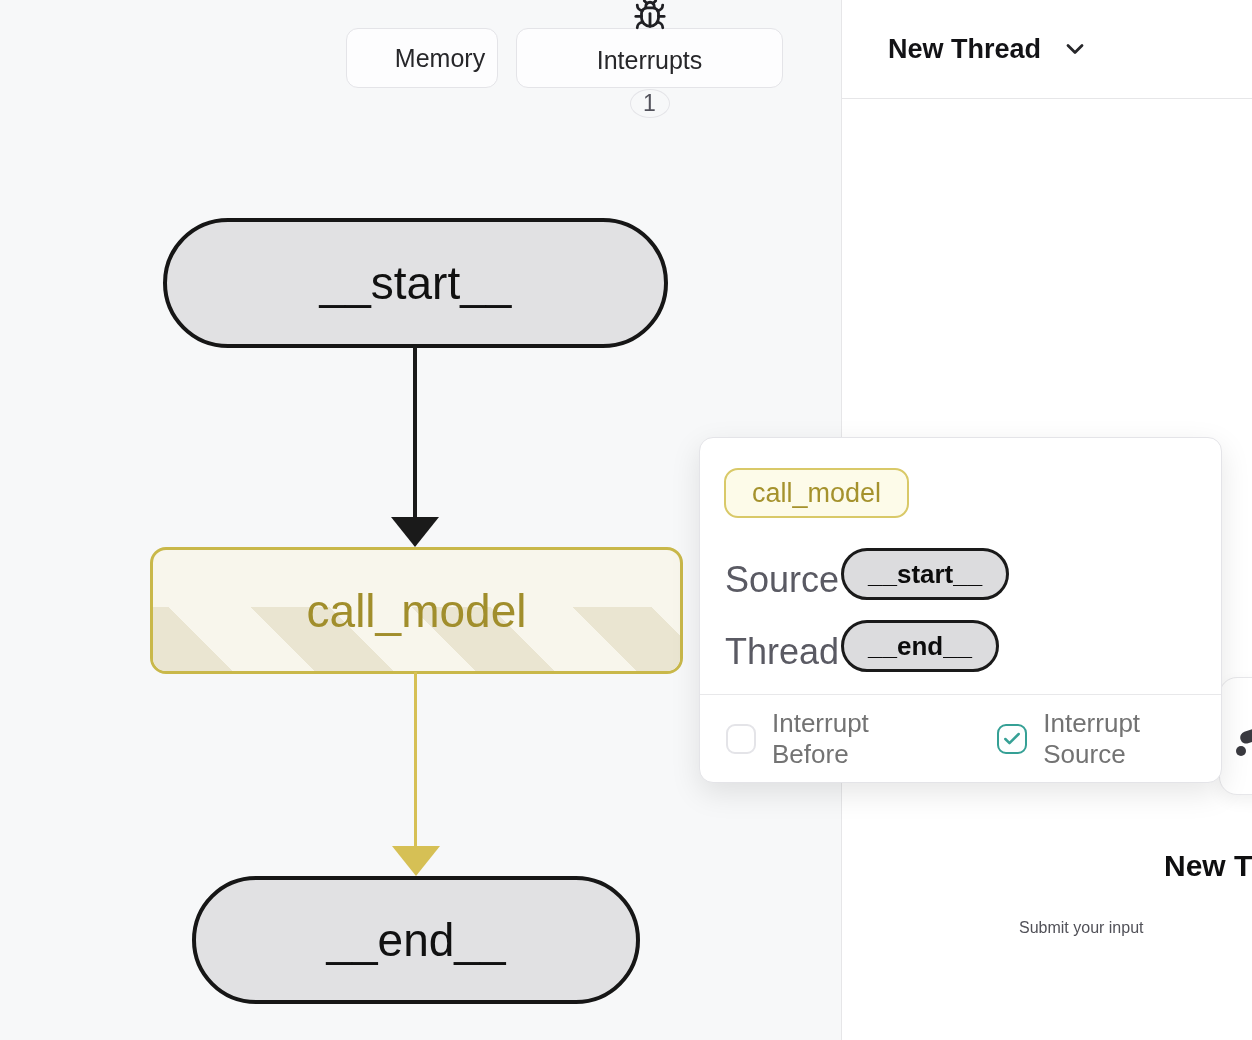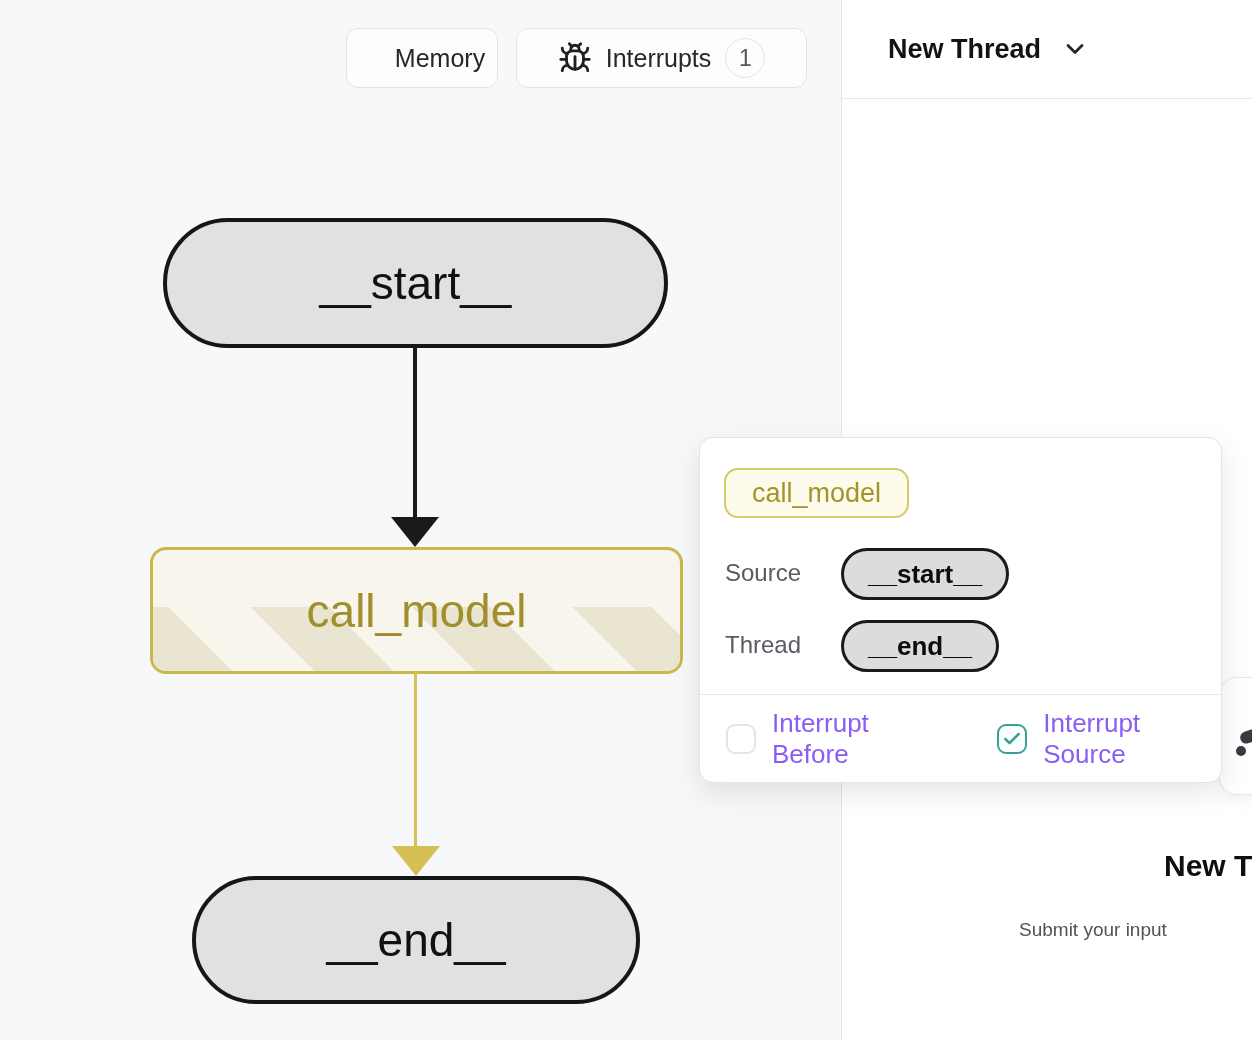--- a/index.html
+++ b/index.html
@@ -9,21 +9,21 @@
 
   
   .canvas { position:absolute; left:0; top:0; width:841px; height:1040px;
     background:#f7f8f9; }
 
   .toolbar-btn { position:absolute; top:28px; height:60px; display:flex;
     align-items:center; justify-content:center; gap:14px; background:#fdfdfe;
     border:1px solid #e4e4e8; border-radius:12px; color:#27272a;
     font-size:25px; cursor:pointer;padding-left:36px; }
   .btn-memory { left:346px; width:152px; }
-  .btn-interrupts { left:516px; width:291px; padding:0 18px; }
+  .btn-interrupts { left:516px; width:267px; padding:0 18px;flex-direction:column; }
   .count-badge { width:40px; height:40px; border-radius:50%;
     border:1px solid #e4e4e8; color:#52525b; font-size:23px; display:flex;
     align-items:center; justify-content:center; }
 
   
   .node-pill { position:absolute; display:flex; align-items:center;
     justify-content:center; background:#e1e1e3; border:4px solid #161616;
     border-radius:70px; color:#111; font-size:46px; }
   .node-start { left:163px; top:218px; width:505px; height:130px; }
   .node-end   { left:192px; top:876px; width:448px; height:128px; }
@@ -51,60 +51,60 @@
   .right-panel { position:absolute; left:841px; top:0; width:411px; height:1040px;
     background:#ffffff; border-left:1px solid #e6e6e8; overflow:hidden; }
   .thread-header { position:absolute; left:0; top:0; right:0; height:99px;
     display:flex; align-items:center; padding-left:46px; gap:20px;
     border-bottom:1px solid #e6e6e8; background:#fff; }
   .thread-title { font-size:27px; font-weight:700; color:#131316; }
   .chev { display:flex; align-items:center; cursor:pointer; }
 
   .empty-title { position:absolute; left:322px; top:849px; font-size:30px;
     font-weight:600; color:#0f0f10; white-space:nowrap; }
-  .empty-sub { position:absolute; left:177px; top:919px; font-size:19px;
+  .empty-sub { position:absolute; left:177px; top:919px; font-size:16px;
     color:#515158; white-space:nowrap; }
 
   .partial-card { position:absolute; left:377px; top:677px; width:90px;
     height:118px; background:#fff; border:1px solid #e7e7ea; border-radius:18px;
     box-shadow:0 6px 16px rgba(0,0,0,0.06); }
   .partial-icon { position:absolute; left:12px; top:48px; width:30px; height:34px; }
   .partial-icon .blob1 { position:absolute; left:8px; top:4px; width:22px; height:12px;
     background:#3a3a40; border-radius:6px; transform:rotate(-18deg); }
   .partial-icon .blob2 { position:absolute; left:4px; top:20px; width:10px; height:10px;
     background:#3a3a40; border-radius:50%; }
 
   
   .popover { position:absolute; left:699px; top:437px; width:523px; height:346px;
     background:#fff; border:1px solid #e4e4e8; border-radius:14px;
     box-shadow:0 10px 30px rgba(0,0,0,0.10); z-index:5; }
   .pop-node-badge { position:absolute; left:24px; top:30px; height:50px;
     padding:0 26px; display:flex; align-items:center; background:#fdfbe9;
     border:2px solid #d9c968; border-radius:14px; color:#a5922d; font-size:27px; }
-  .pop-row-label { position:absolute; left:25px; font-size:24px; color:#5a5a63; }
+  .pop-row-label { position:absolute; left:25px; font-size:36px; color:#5a5a63; }
   .lbl-source { top:558px; } .lbl-target { top:630px; }
   .pop-row-label { top:auto; }
   .lbl-source { position:absolute; top:121px; }
   .lbl-target { position:absolute; top:193px; }
   .pop-pill { position:absolute; left:141px; height:52px; padding:0 24px;
     display:flex; align-items:center; justify-content:center; background:#dcdcde;
     border:3px solid #1a1a1a; border-radius:28px; color:#0c0c0c;
     font-size:26px; font-weight:700; }
   .pill-source { top:110px; } .pill-target { top:182px; }
   .pop-divider { position:absolute; left:0; right:0; top:256px; height:1px;
     background:#e8e8ea; }
   .pop-footer { position:absolute; left:0; right:0; top:257px; bottom:0;
     display:flex; align-items:center; padding-left:26px; gap:16px; }
   .checkbox { width:30px; height:30px; border-radius:9px; background:#fff;
     border:2px solid #e4e4e8; display:flex; align-items:center;
     justify-content:center; cursor:pointer; flex:0 0 auto; }
   .checkbox .check { display:none; }
   .checkbox.checked { border-color:#35a095; background:#fdfefe; }
   .checkbox.checked .check { display:block; }
-  .cb-label { font-size:26px; color:#8b5cf6; }
+  .cb-label { font-size:26px; color:#737373; }
   .cb-gap { width:22px; }
 </style>
 </head>
 <body>
 
 <div id="app">
 
   <div class="canvas">
 
     <div class="toolbar-btn btn-memory">

